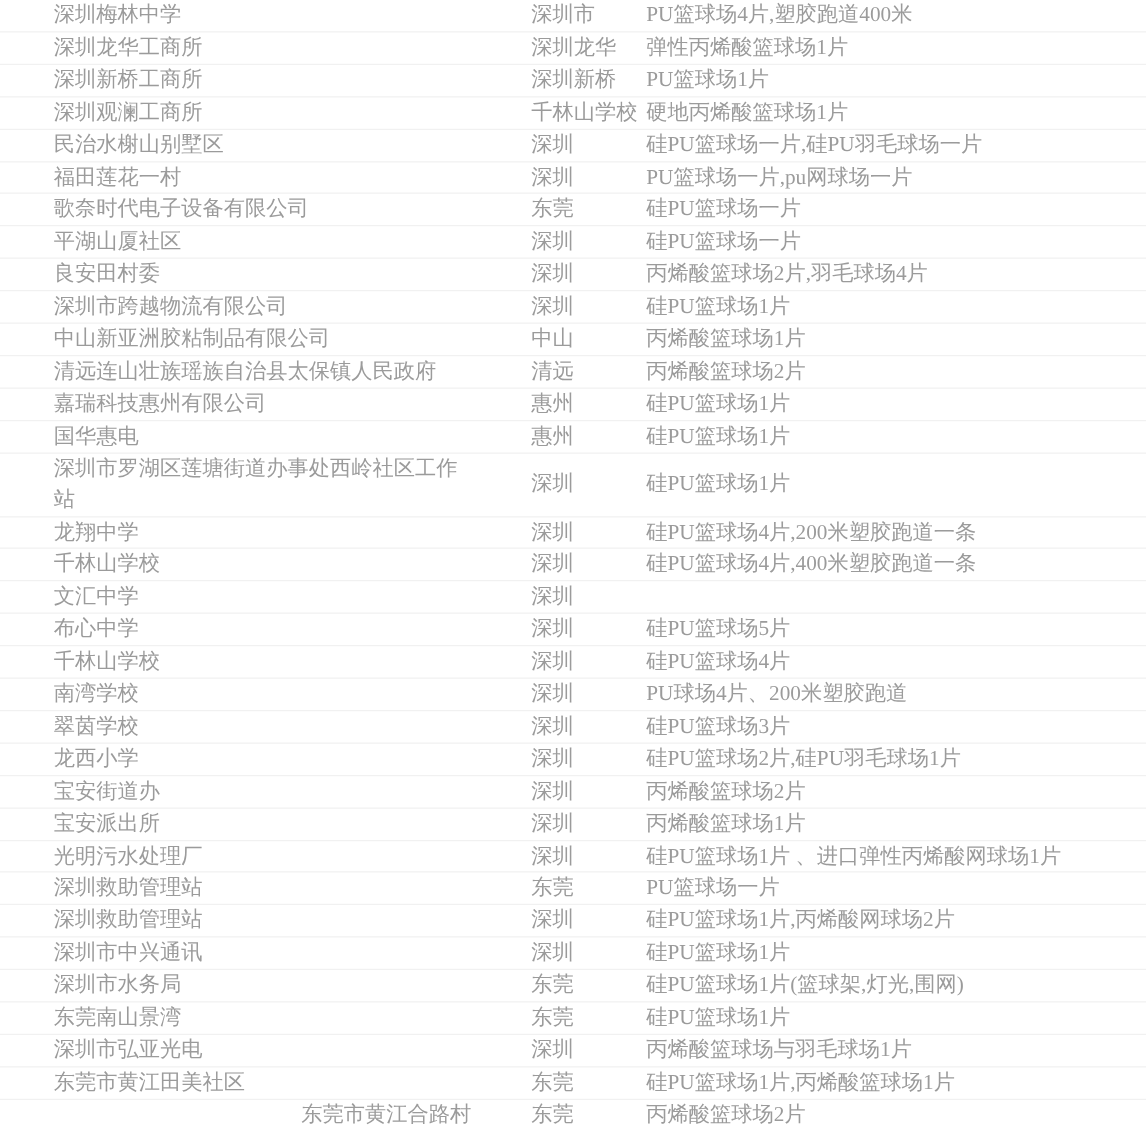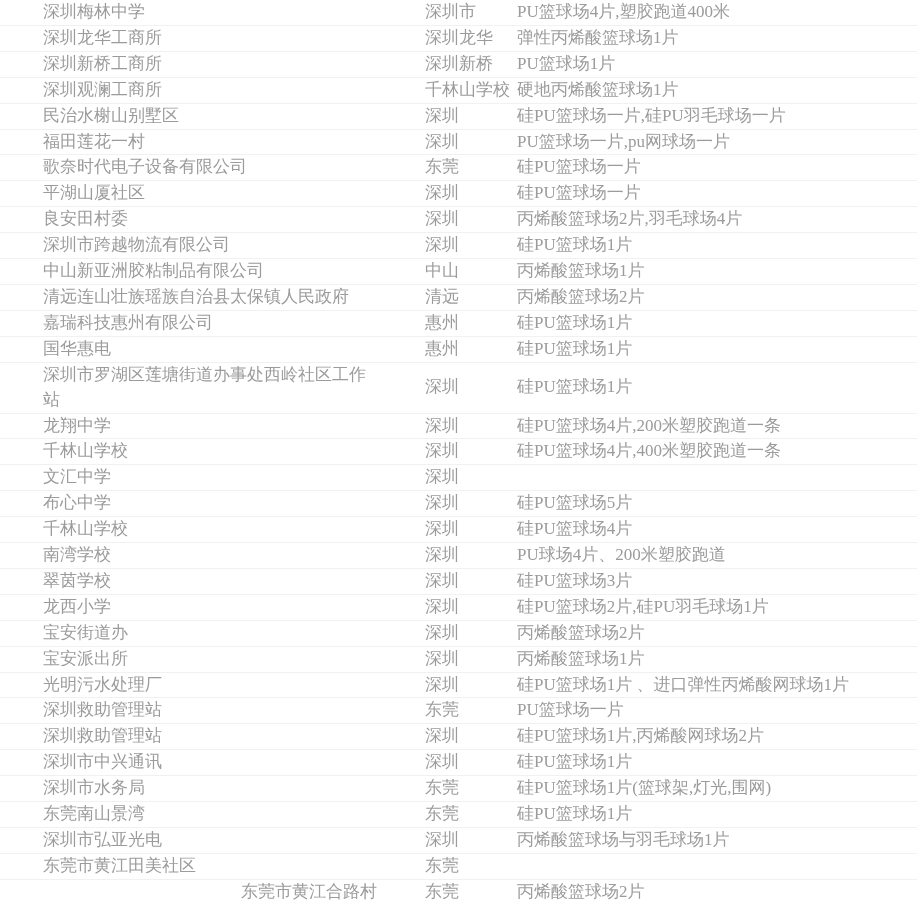--- a/index.html
+++ b/index.html
@@ -234,20 +234,21 @@
 
   <div class="row">
     <div class="cell cell-name">深圳市弘亚光电</div>
     <div class="cell cell-city">深圳</div>
     <div class="cell cell-facility">丙烯酸篮球场与羽毛球场1片</div>
   </div>
 
   <div class="row">
     <div class="cell cell-name">东莞市黄江田美社区</div>
     <div class="cell cell-city">东莞</div>
+    <div class="cell cell-facility">硅PU篮球场1片,丙烯酸篮球场1片</div>
   </div>
 
   <div class="row">
     <div class="cell cell-name">东莞市黄江合路村</div>
     <div class="cell cell-city">东莞</div>
     <div class="cell cell-facility">丙烯酸篮球场2片</div>
   </div>
 </div>
 
 </body></html>

